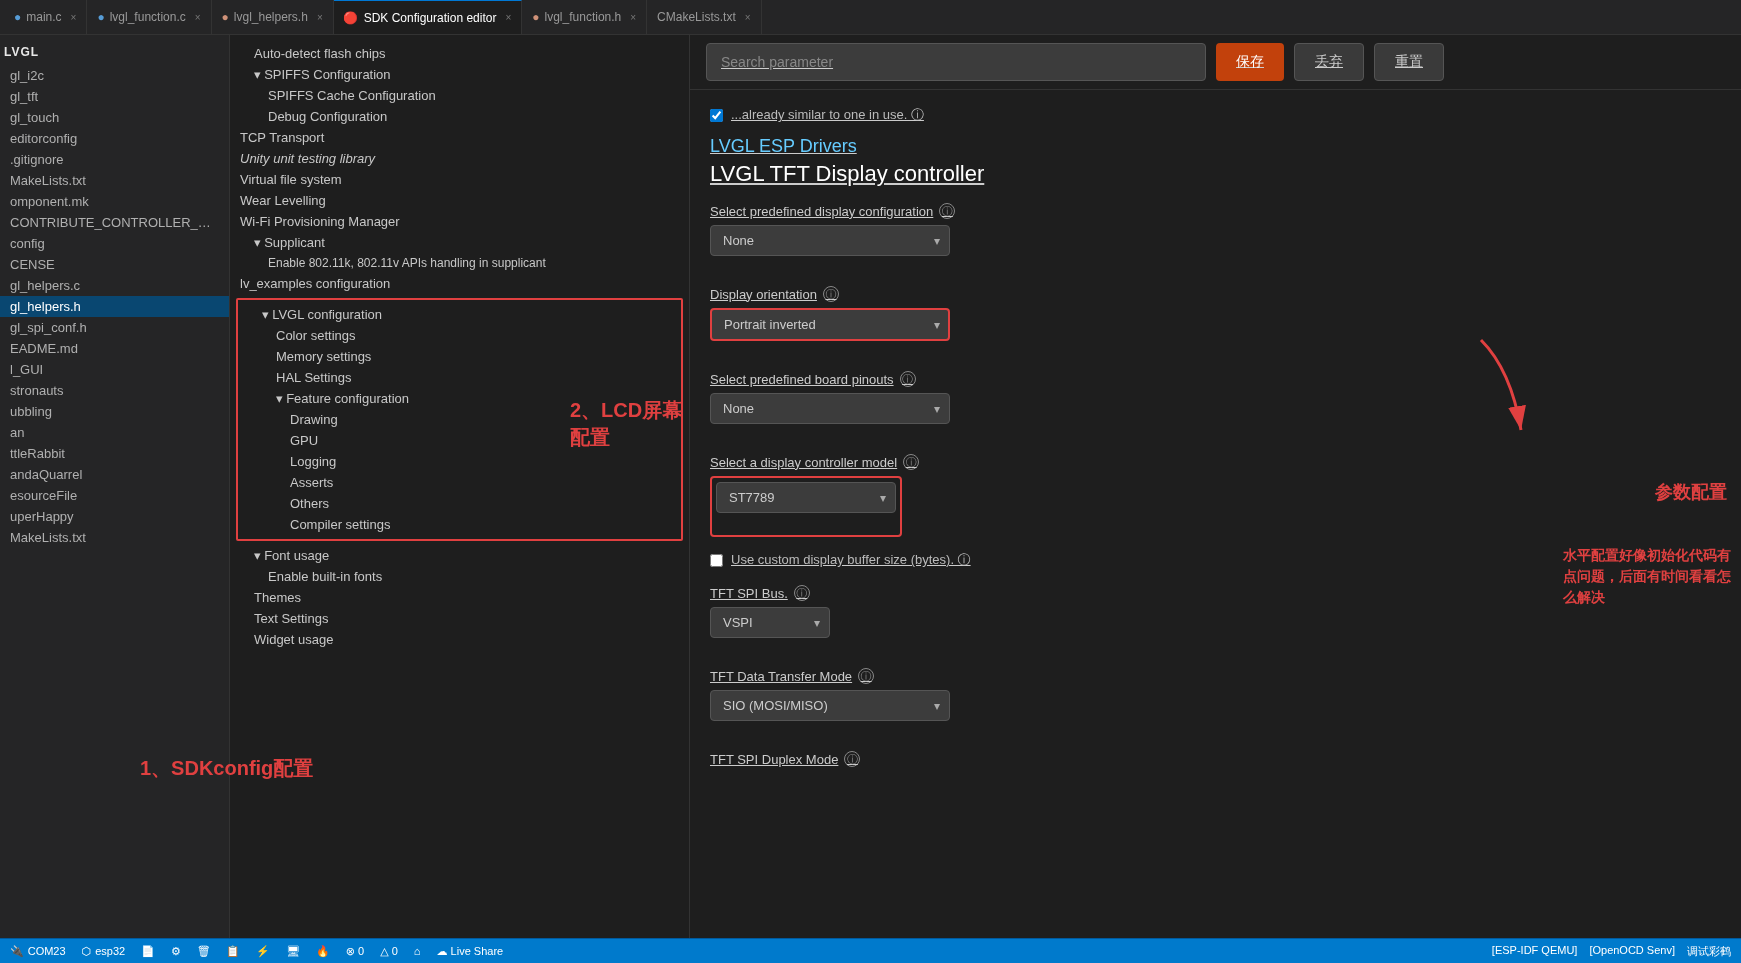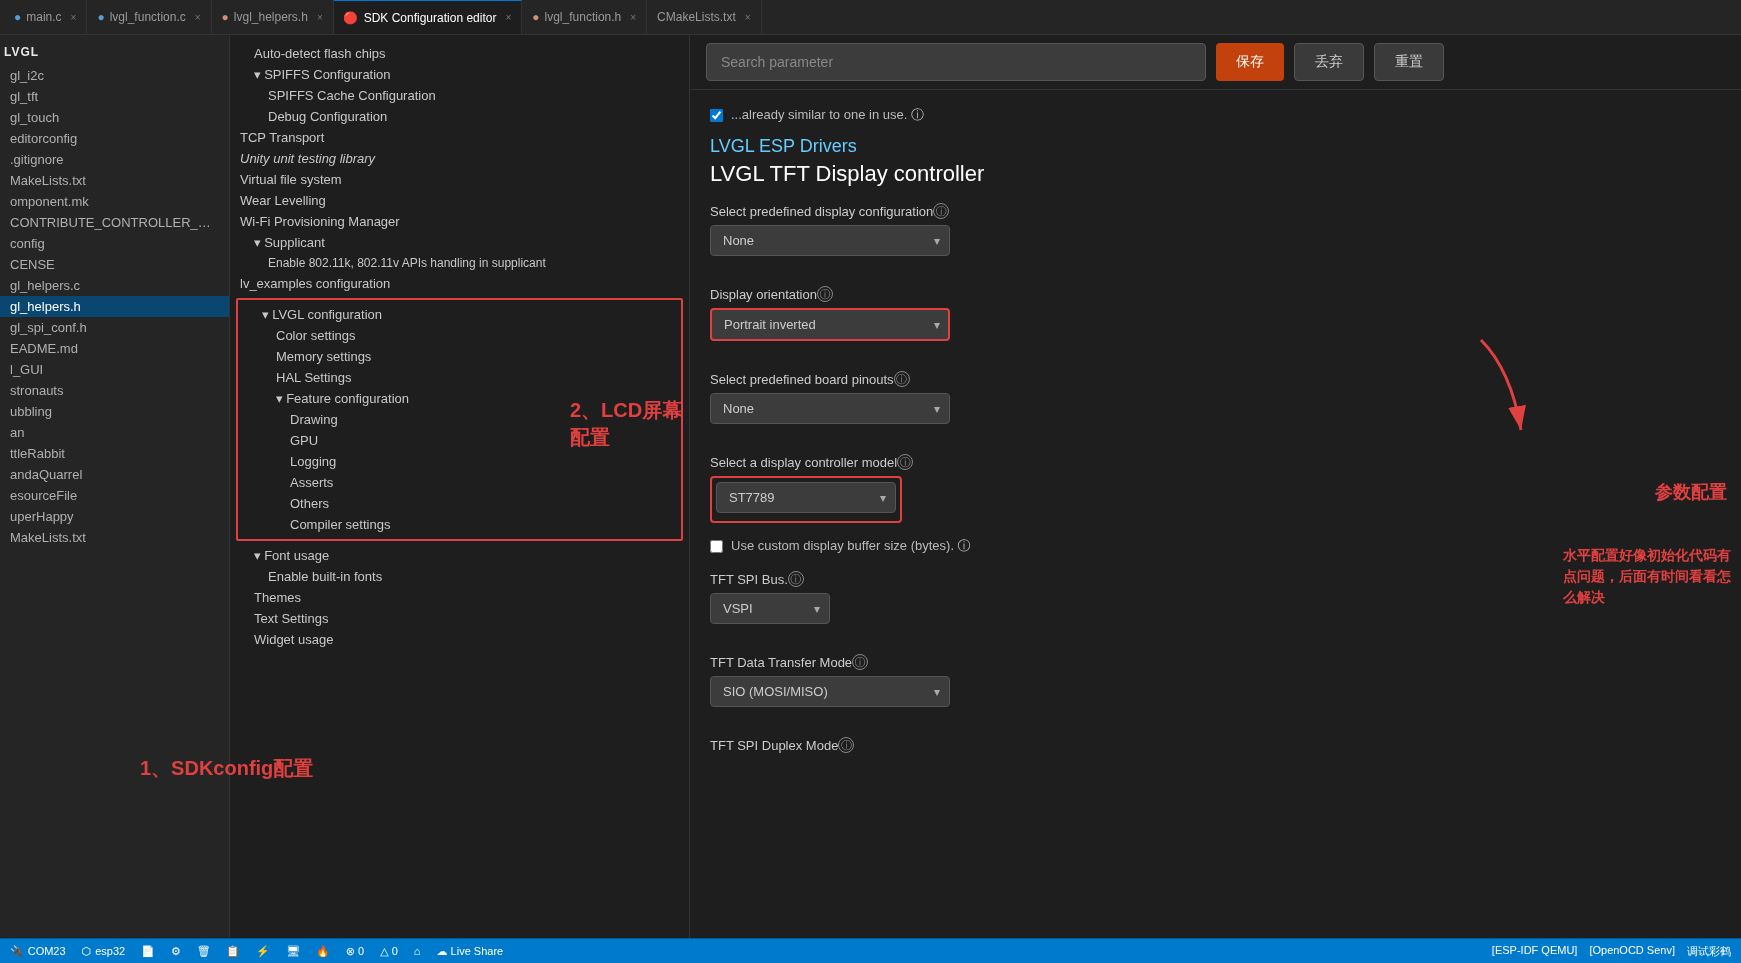--- a/index.html
+++ b/index.html
@@ -170,20 +170,21 @@
       color: #fff;
       margin-bottom: 16px;
     }
 
     .field-label {
       color: #ccc;
       font-size: 13px;
       margin-bottom: 6px;
       display: flex;
       align-items: center;
+      gap: 6px;
     }
     .info-icon {
       display: inline-flex;
       align-items: center;
       justify-content: center;
       width: 16px;
       height: 16px;
       border: 1px solid #888;
       border-radius: 50%;
       font-size: 11px;
@@ -411,21 +412,21 @@
 
     <div class="tree-item indented1">▾  Font usage</div>
     <div class="tree-item indented2">Enable built-in fonts</div>
     <div class="tree-item indented1">Themes</div>
     <div class="tree-item indented1">Text Settings</div>
     <div class="tree-item indented1">Widget usage</div>
 
     <div class="annot-label2">2、LCD屏幕配置</div>
   </div>
 
-  <div class="right-panel" style="position:relative;">
+  <div class="right-panel" style="position:relative;text-decoration:underline;">
 
     <div class="toolbar">
       <input class="search-input" type="text" placeholder="Search parameter" style="">
       <button class="btn-save">保存</button>
       <button class="btn-discard">丢弃</button>
       <button class="btn-reset">重置</button>
     </div>
 
     <div class="content-area">
 
@@ -487,21 +488,21 @@
       </div>
 
       <div class="section-gap"></div>
 
       
       <div class="field-label">
         <span>Select a display controller model</span>
         <span class="info-icon">ⓘ</span>
       </div>
       <div style="border: 2px solid #e04040; display: inline-block; border-radius: 4px; padding: 4px; margin-bottom: 14px;">
-        <div class="select-wrapper" style="margin-bottom:4px;">
+        <div class="select-wrapper" style="margin-bottom:18px;">
           <select class="select-field">
             <option selected="">ST7789</option>
             <option>ILI9341</option>
             <option>SSD1306</option>
             <option>HX8357</option>
           </select>
           <span class="select-arrow">▾</span>
         </div>
       </div>
 

